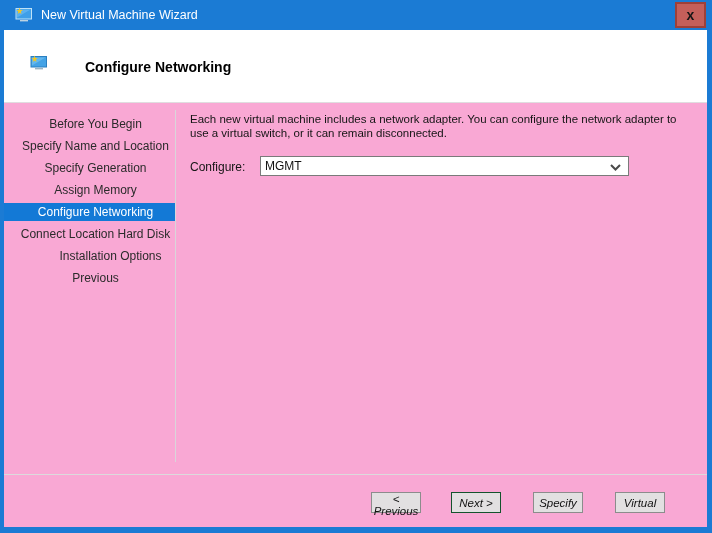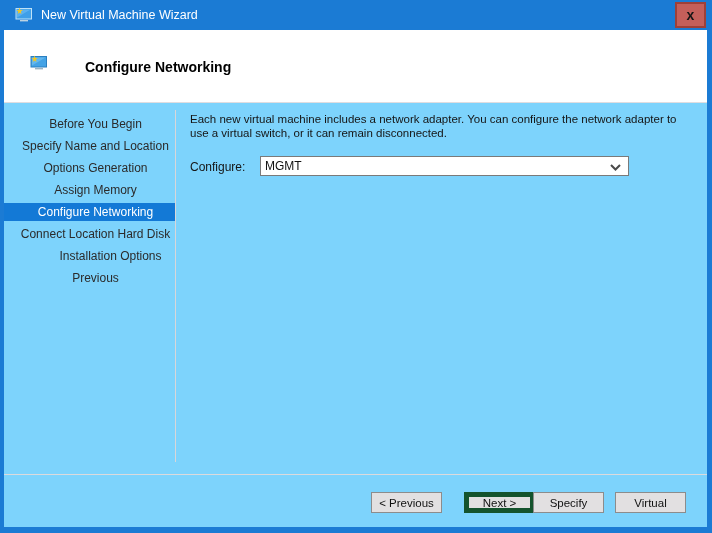--- a/index.html
+++ b/index.html
@@ -1,21 +1,21 @@
 <!DOCTYPE html>
 <html><head>
 <meta charset="utf-8">
 <style>
   * { margin:0; padding:0; box-sizing:border-box; }
   html,body { background:#fff; }
   body { font-family:"Liberation Sans", sans-serif; }
 
   .window {
     position:relative; width:712px; height:533px;
-    background:#7dd3fc; overflow:hidden;
+    background:#f9a8d4; overflow:hidden;
   }
 
   
   .titlebar {
     position:absolute; left:0; top:0; width:712px; height:30px;
     background:#1b7bd4; display:flex; align-items:center;
   }
   .titlebar-icon { margin-left:15px; width:18px; height:16px; flex:0 0 auto; }
   .titlebar-title { color:#ffffff; font-size:12.5px; margin-left:8px; white-space:nowrap; }
   .close-btn {
@@ -58,27 +58,27 @@
     position:absolute; left:260px; top:156px; width:369px; height:20px;
     background:#ffffff; border:1px solid #7a7a7a;
     font-size:12px; color:#111; display:flex; align-items:center;
     padding-left:4px; cursor:default;
   }
   .select-box .chevron { position:absolute; right:7px; top:7px; }
 
   
   .footer-divider { position:absolute; left:4px; top:474px; width:703px; height:1px; background:#dcdadc; }
   .btn {
-    position:absolute; top:492px; width:71px; height:21px;
+    position:absolute; top:492px; width:50px; height:21px;
     background:#e2e0e1; border:1px solid #8c8c8c;
     font-family:inherit; font-size:11.5px; color:#111;
-    text-align:center; padding:0; cursor:default;
+    text-align:center; padding:0; cursor:default;font-style:italic;
   }
   .btn-prev   { left:371px; }
-  .btn-next   { left:464px; border:5px solid #14532d; }
+  .btn-next   { left:451px; border:1px solid #14532d; }
   .btn-finish { left:533px; }
   .btn-cancel { left:615px; }
 </style>
 </head>
 <body>
 
 <div class="window">
 
   <div class="titlebar">
     <svg class="titlebar-icon" viewBox="0 0 18 16">
@@ -103,21 +103,21 @@
       <path d="M2 2.5 L15.5 2.5 L2 10.5 Z" fill="#72bff0" opacity="0.7"></path>
       <rect x="5" y="13" width="8" height="1.4" fill="#9db4c2"></rect>
       <path d="M4.6 0.6 L5.4 3.0 L7.8 3.2 L5.8 4.6 L6.5 7.0 L4.6 5.5 L2.7 7.0 L3.4 4.6 L1.4 3.2 L3.8 3.0 Z" fill="#f3c71f"></path>
     </svg>
     <span class="header-title">Configure Networking</span>
   </div>
 
   <div class="nav">
     <div class="nav-item">Before You Begin</div>
     <div class="nav-item">Specify Name and Location</div>
-    <div class="nav-item">Options Generation</div>
+    <div class="nav-item">Specify Generation</div>
     <div class="nav-item">Assign Memory</div>
     <div class="nav-item selected">Configure Networking</div>
     <div class="nav-item">Connect Location Hard Disk</div>
     <div class="nav-item indent">Installation Options</div>
     <div class="nav-item">Previous</div>
   </div>
   <div class="v-divider"></div>
 
   <div class="content-desc">Each new virtual machine includes a network adapter. You can configure the network adapter to use a virtual switch, or it can remain disconnected.</div>
   <span class="connection-label">Configure:</span>

